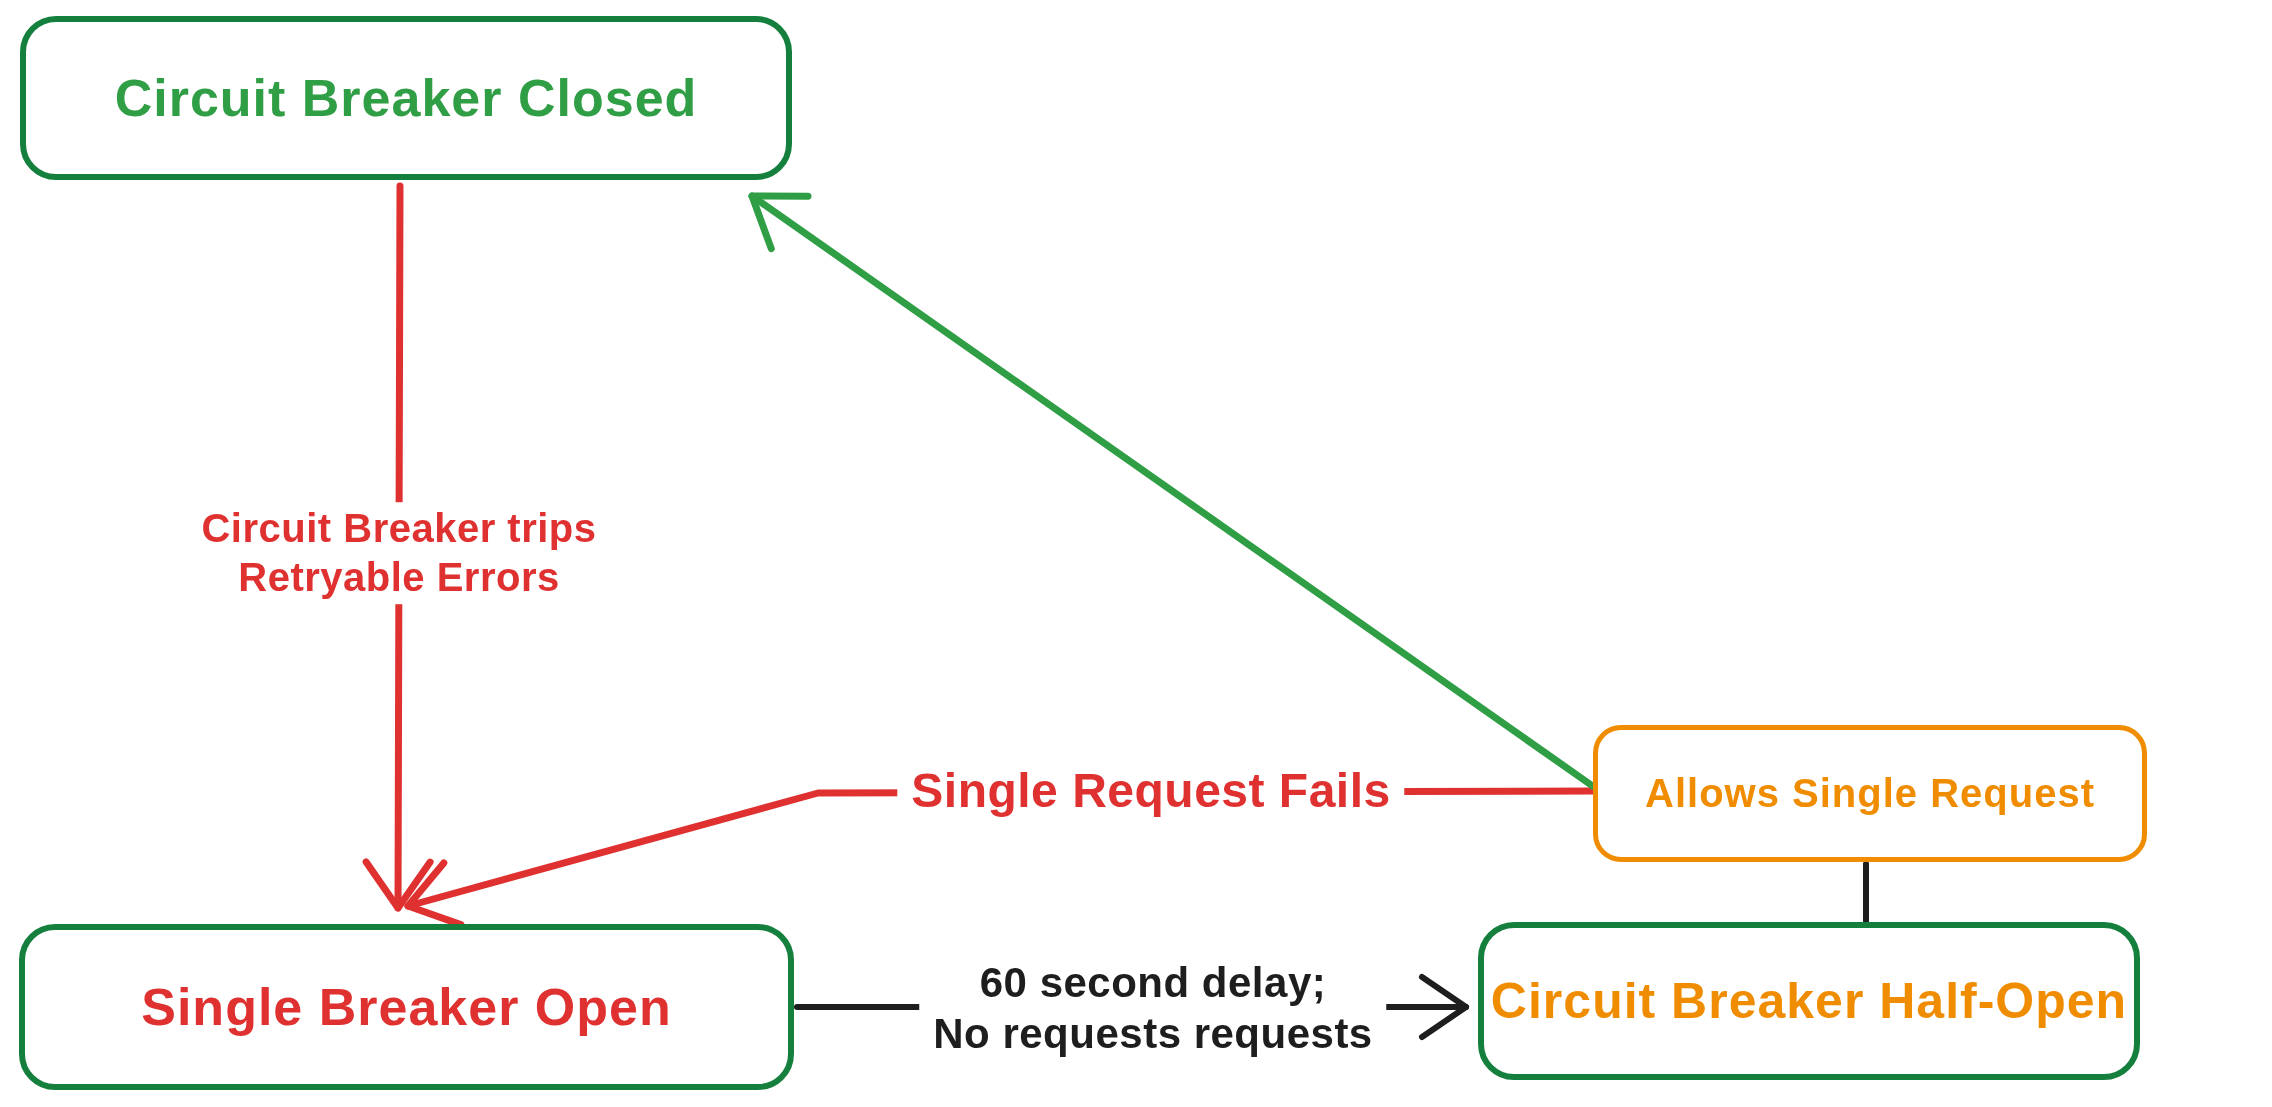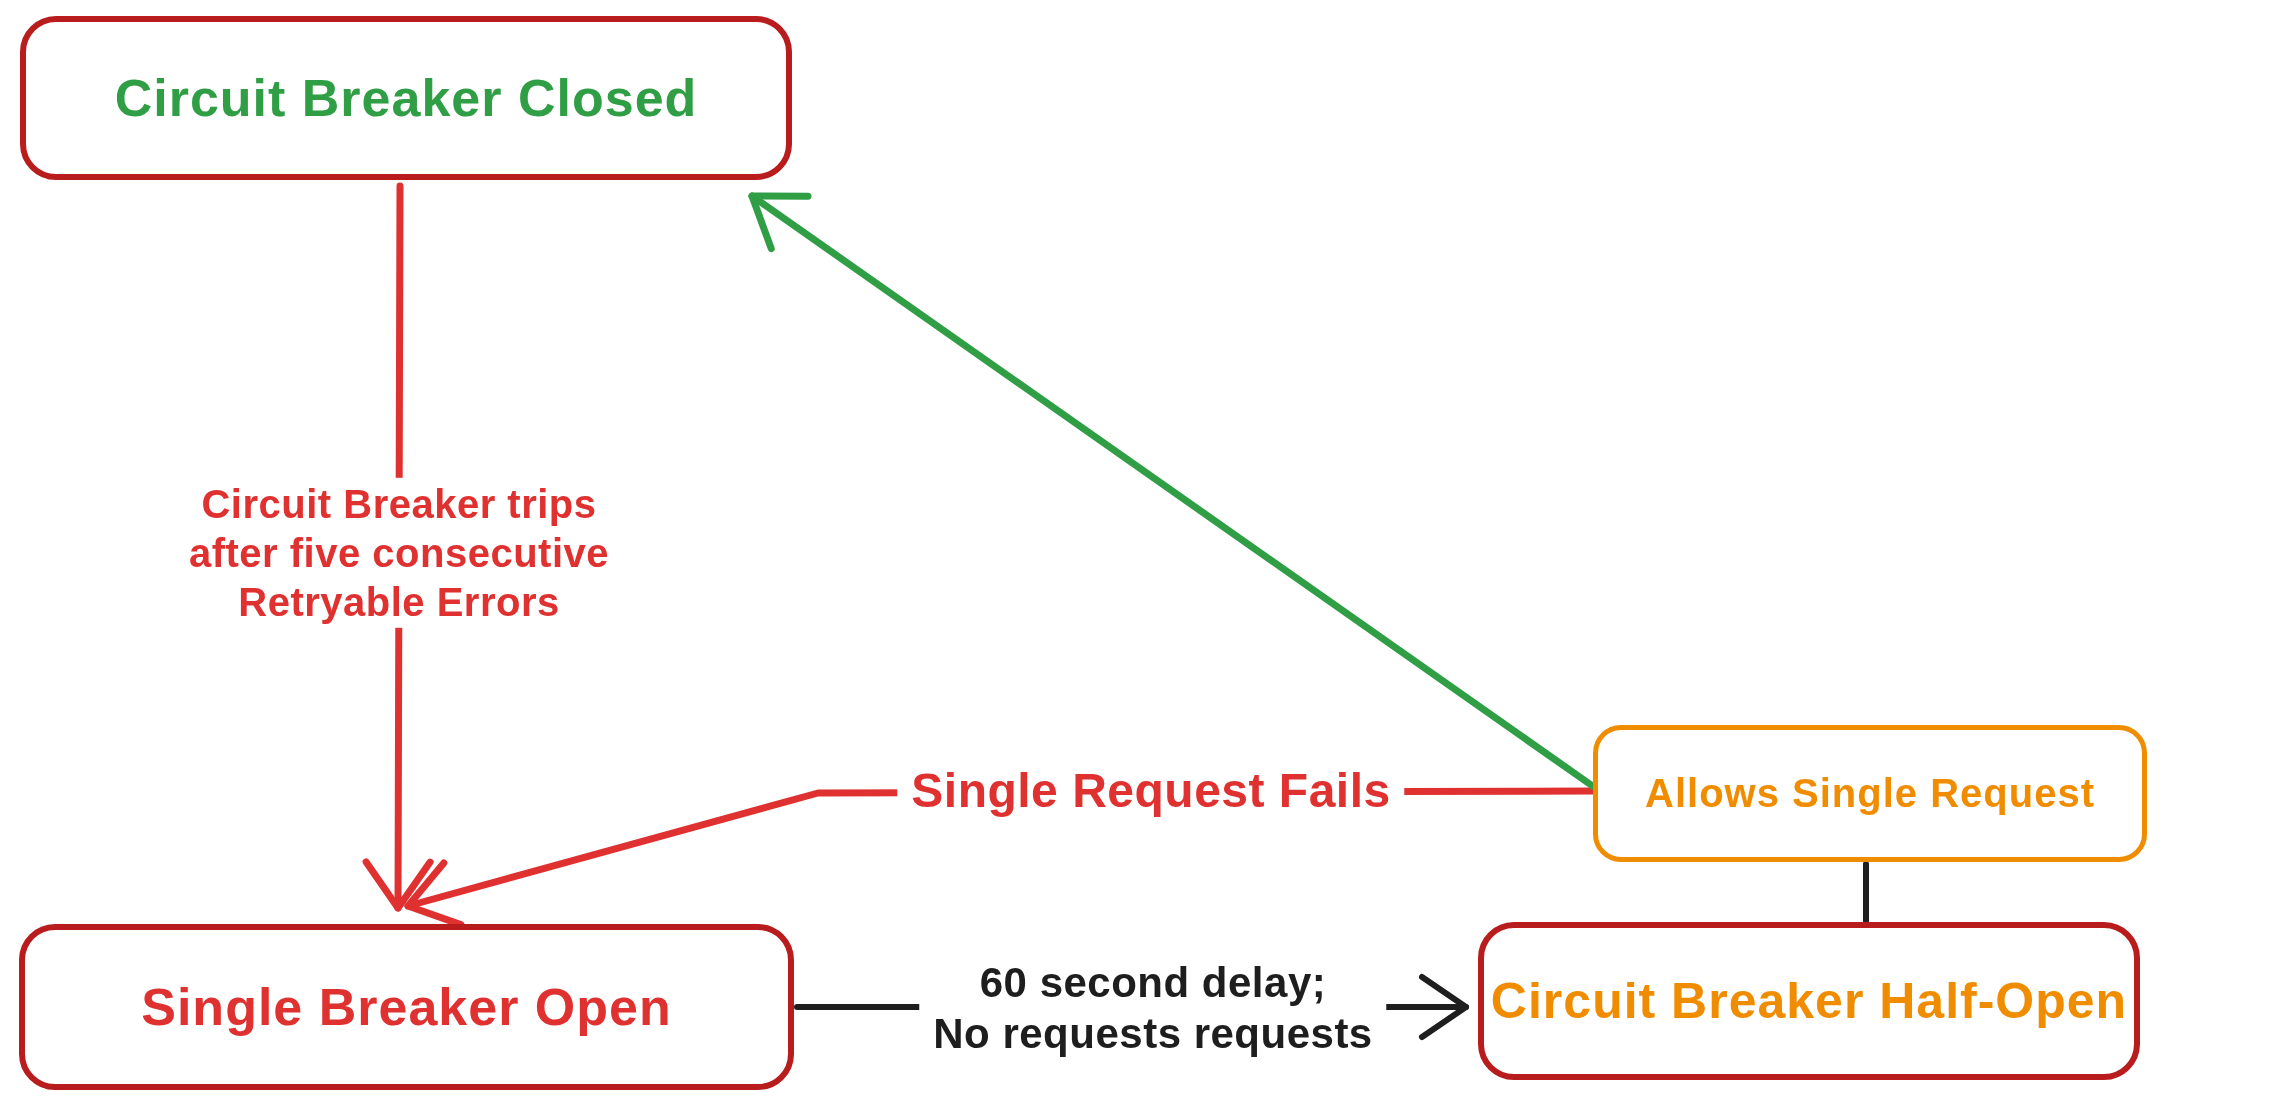--- a/index.html
+++ b/index.html
@@ -27,21 +27,21 @@
     box-sizing: border-box;
     background: #ffffff;
     display: flex;
     align-items: center;
     justify-content: center;
     font-weight: bold;
     white-space: nowrap;
     letter-spacing: 1px;
   }
   .node-ink {
-    border: 6px solid #b91c1c;
+    border: 6px solid #15803d;
     border-radius: 36px;
   }
   .node-closed   { left: 20px;   top: 16px;  width: 772px; height: 164px; font-size: 52px; color: #2f9e44; }
   .node-open     { left: 19px;   top: 924px; width: 775px; height: 166px; font-size: 52px; color: #e03131; }
   .node-halfopen { left: 1478px; top: 922px; width: 662px; height: 158px; font-size: 50px; color: #f08c00; }
   .node-allows {
     left: 1593px; top: 725px; width: 554px; height: 137px;
     border: 5px solid #f08c00;
     border-radius: 28px;
     font-size: 40px;
@@ -105,21 +105,20 @@
   <div class="node node-ink node-halfopen">
     <span>Circuit Breaker Half-Open</span>
   </div>
 
   <div class="node node-allows">
     <span>Allows Single Request</span>
   </div>
 
   <div class="edge-label label-trips">
     <span>Circuit Breaker trips</span>
-    <span>after five consecutive</span>
     <span>Retryable Errors</span>
   </div>
 
 
   <div class="edge-label label-fails">
     <span>Single Request Fails</span>
   </div>
 
   <div class="edge-label label-delay">
     <span>60 second delay;</span>

